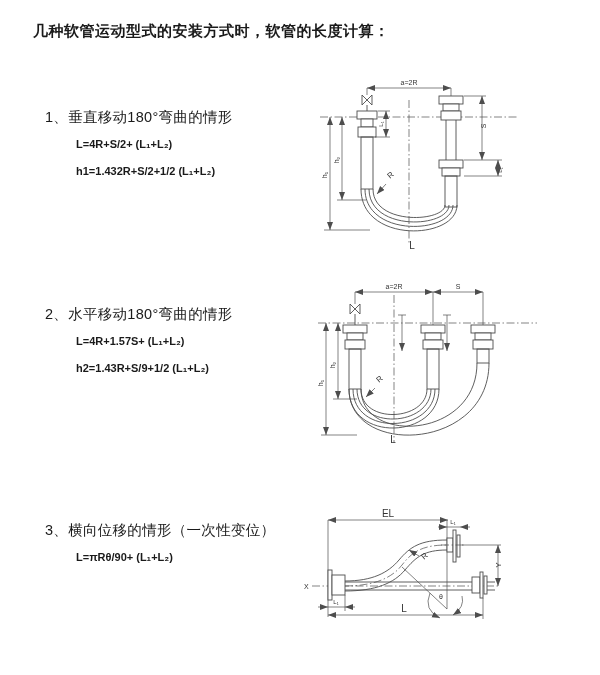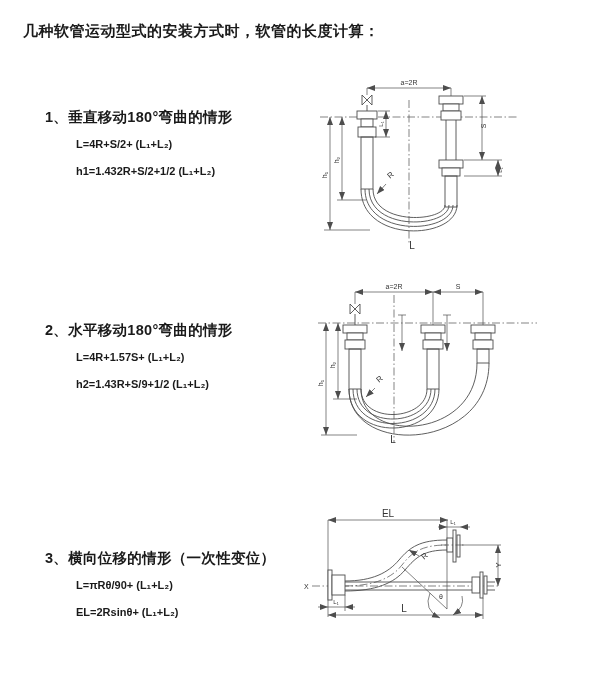--- a/index.html
+++ b/index.html
@@ -1,25 +1,25 @@
 <!DOCTYPE html>
 <html><head>
 <meta charset="utf-8">
 <style>
   html,body{margin:0;padding:0;}
   body{
     width:600px;height:675px;background:#ffffff;position:relative;overflow:hidden;
     font-family:"Liberation Sans","DejaVu Sans",sans-serif;color:#1a1a1a;
   }
   .abs{position:absolute;}
-  .title{left:23px;top:22px;font-size:15px;font-weight:bold;letter-spacing:.5px;}
+  .title{left:33px;top:22px;font-size:15px;font-weight:bold;letter-spacing:.5px;}
   .section{position:absolute;left:45px;width:280px;}
-  .section .heading{font-size:14.5px;font-weight:bold;line-height:18px;letter-spacing:.3px;}
+  .section .heading{font-size:14.5px;font-weight:normal;line-height:18px;letter-spacing:.3px;}
   .section .formula{font-size:11px;font-weight:bold;line-height:18px;margin:9px 0 0 31px;white-space:nowrap;}
-  .sec1{top:108px;} .sec2{top:321px;} .sec3{top:549px;}
+  .sec1{top:108px;} .sec2{top:305px;} .sec3{top:521px;}
   svg{position:absolute;}
   svg text{font-family:"Liberation Sans","DejaVu Sans",sans-serif;fill:#333;stroke:none;}
   .ln{stroke:#4d4d4d;stroke-width:.9;fill:none;}
   .dim{stroke:#4d4d4d;stroke-width:.7;fill:none;}
   .cl{stroke-dasharray:8 2.5 1.5 2.5;}
   .fit{stroke:#4d4d4d;stroke-width:.9;fill:#fff;}
 </style>
 </head>
 <body>
 
@@ -33,21 +33,20 @@
 
 <div class="section sec2">
   <div class="heading">2、水平移动180°弯曲的情形</div>
   <div class="formula">L=4R+1.57S+ (L₁+L₂)</div>
   <div class="formula">h2=1.43R+S/9+1/2 (L₁+L₂)</div>
 </div>
 
 <div class="section sec3">
   <div class="heading">3、横向位移的情形（一次性变位）</div>
   <div class="formula">L=πRθ/90+ (L₁+L₂)</div>
-  <div class="formula">EL=2Rsinθ+ (L₁+L₂)</div>
 </div>
 
 <svg style="left:312px;top:74px" width="250" height="185" viewBox="0 0 250 185">
   <defs>
     <marker id="ma" orient="auto" refX="8" refY="3" markerWidth="9" markerHeight="7" markerUnits="userSpaceOnUse">
         <path d="M0,0L8,3L0,6Z" fill="#4d4d4d"></path>
       </marker>
     <marker id="mas" orient="auto-start-reverse" refX="8" refY="3" markerWidth="9" markerHeight="7" markerUnits="userSpaceOnUse">
         <path d="M0,0L8,3L0,6Z" fill="#4d4d4d"></path>
       </marker>

